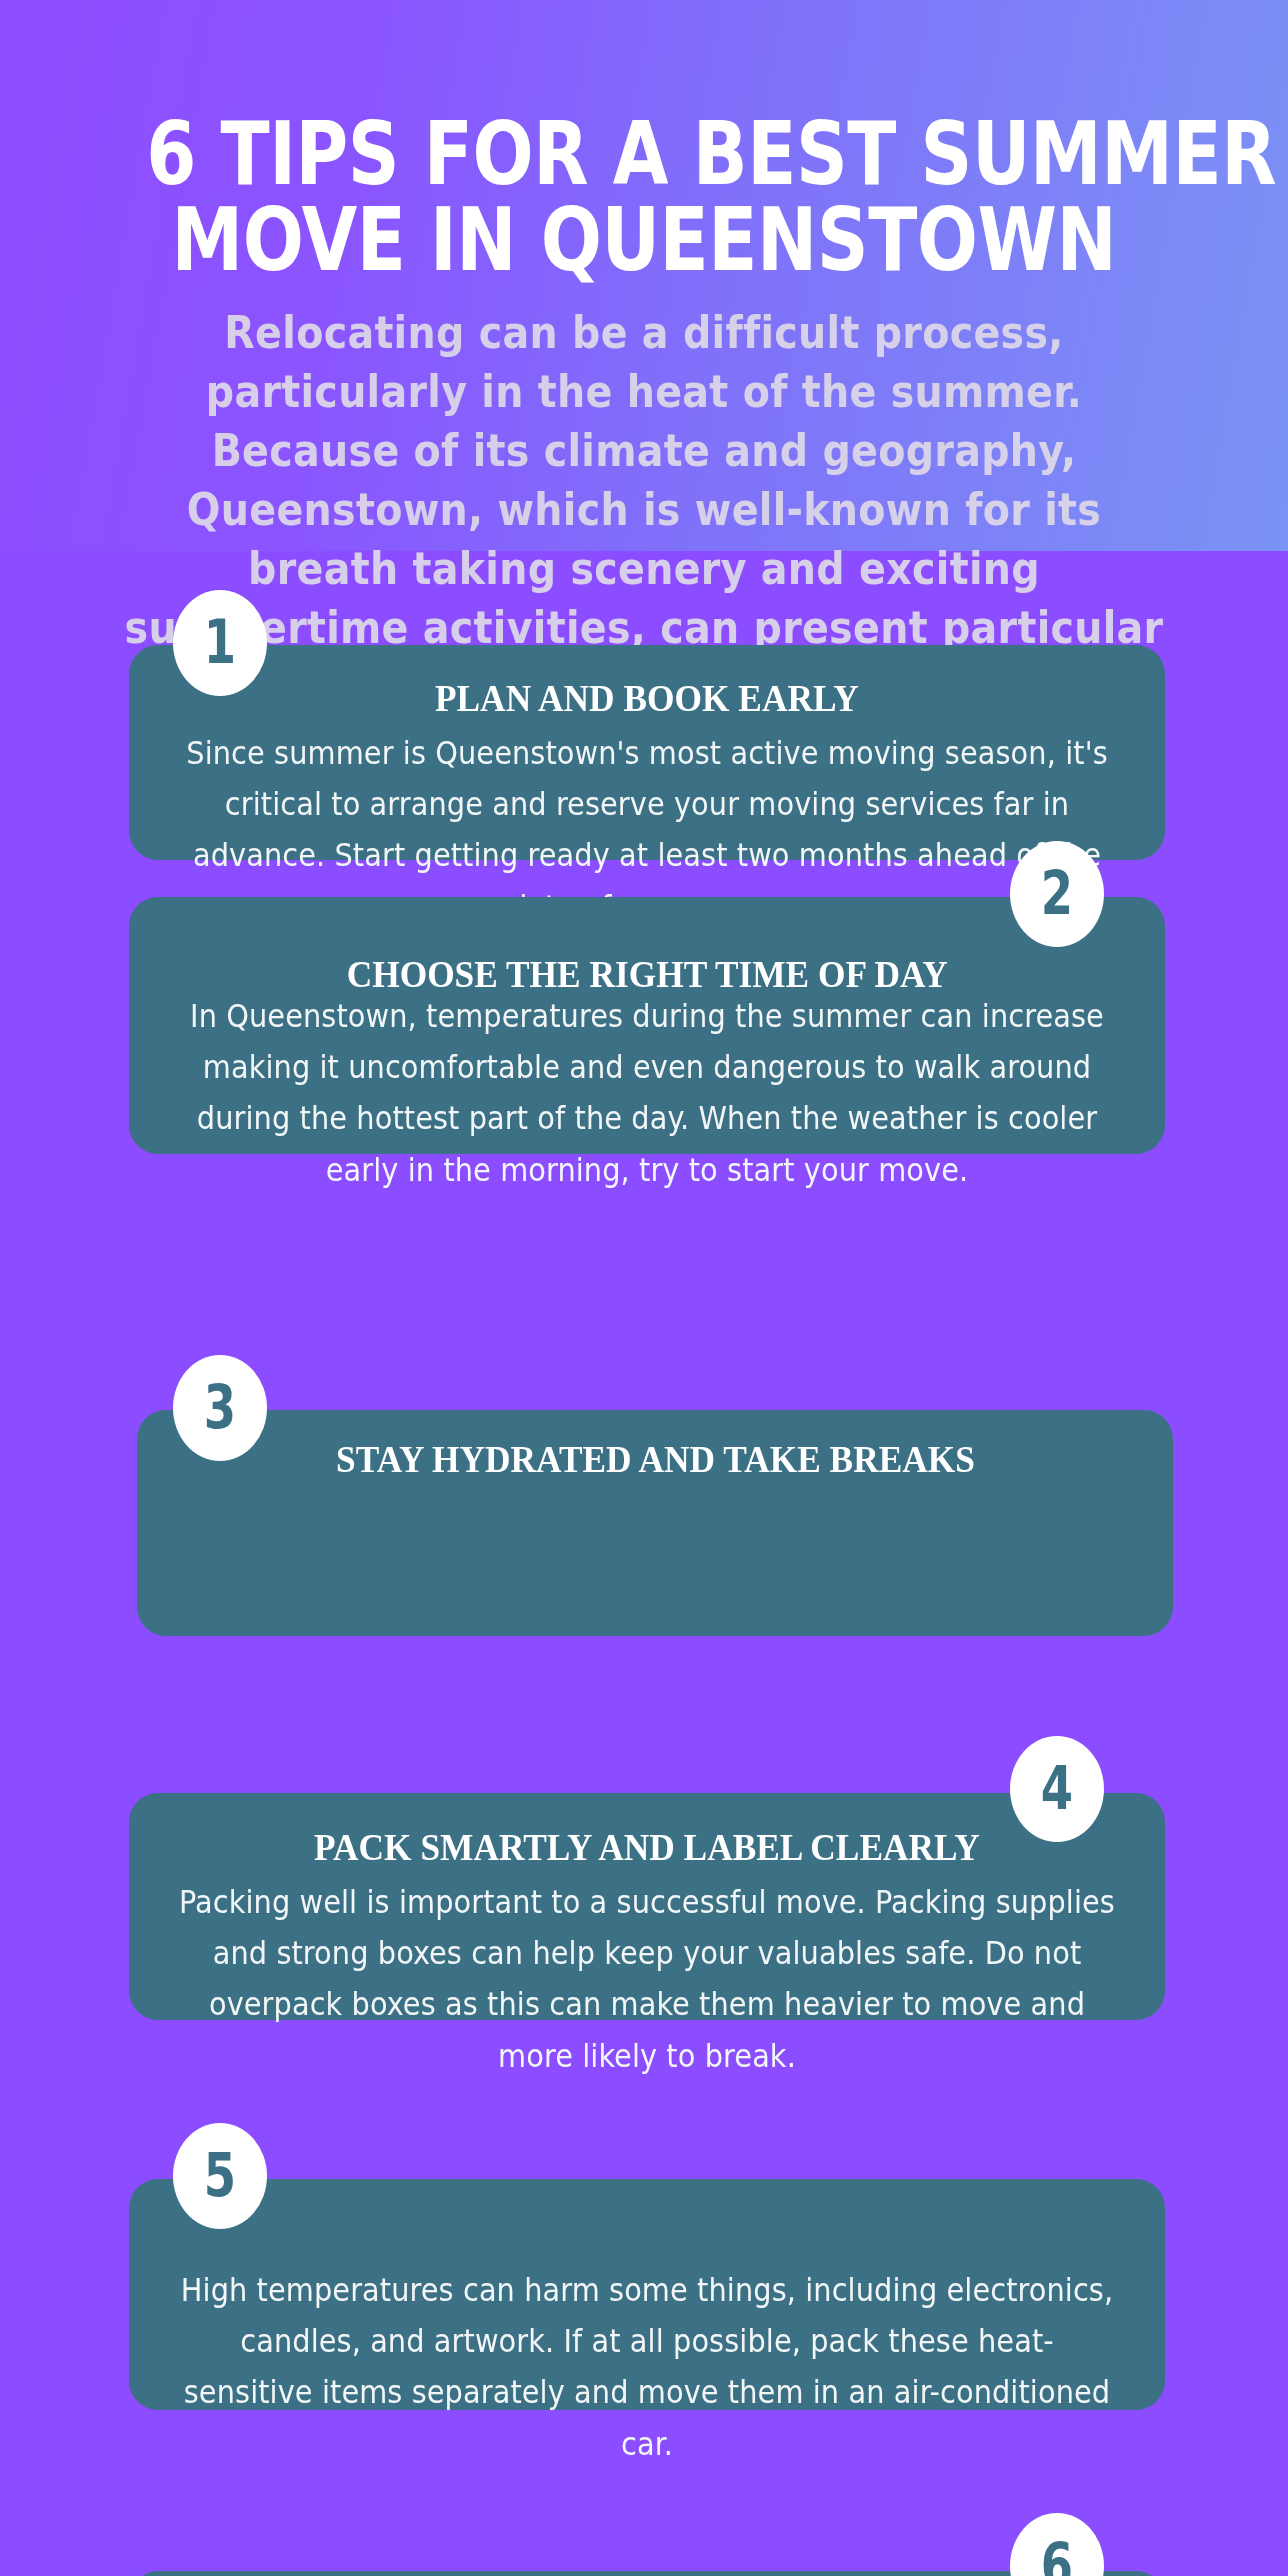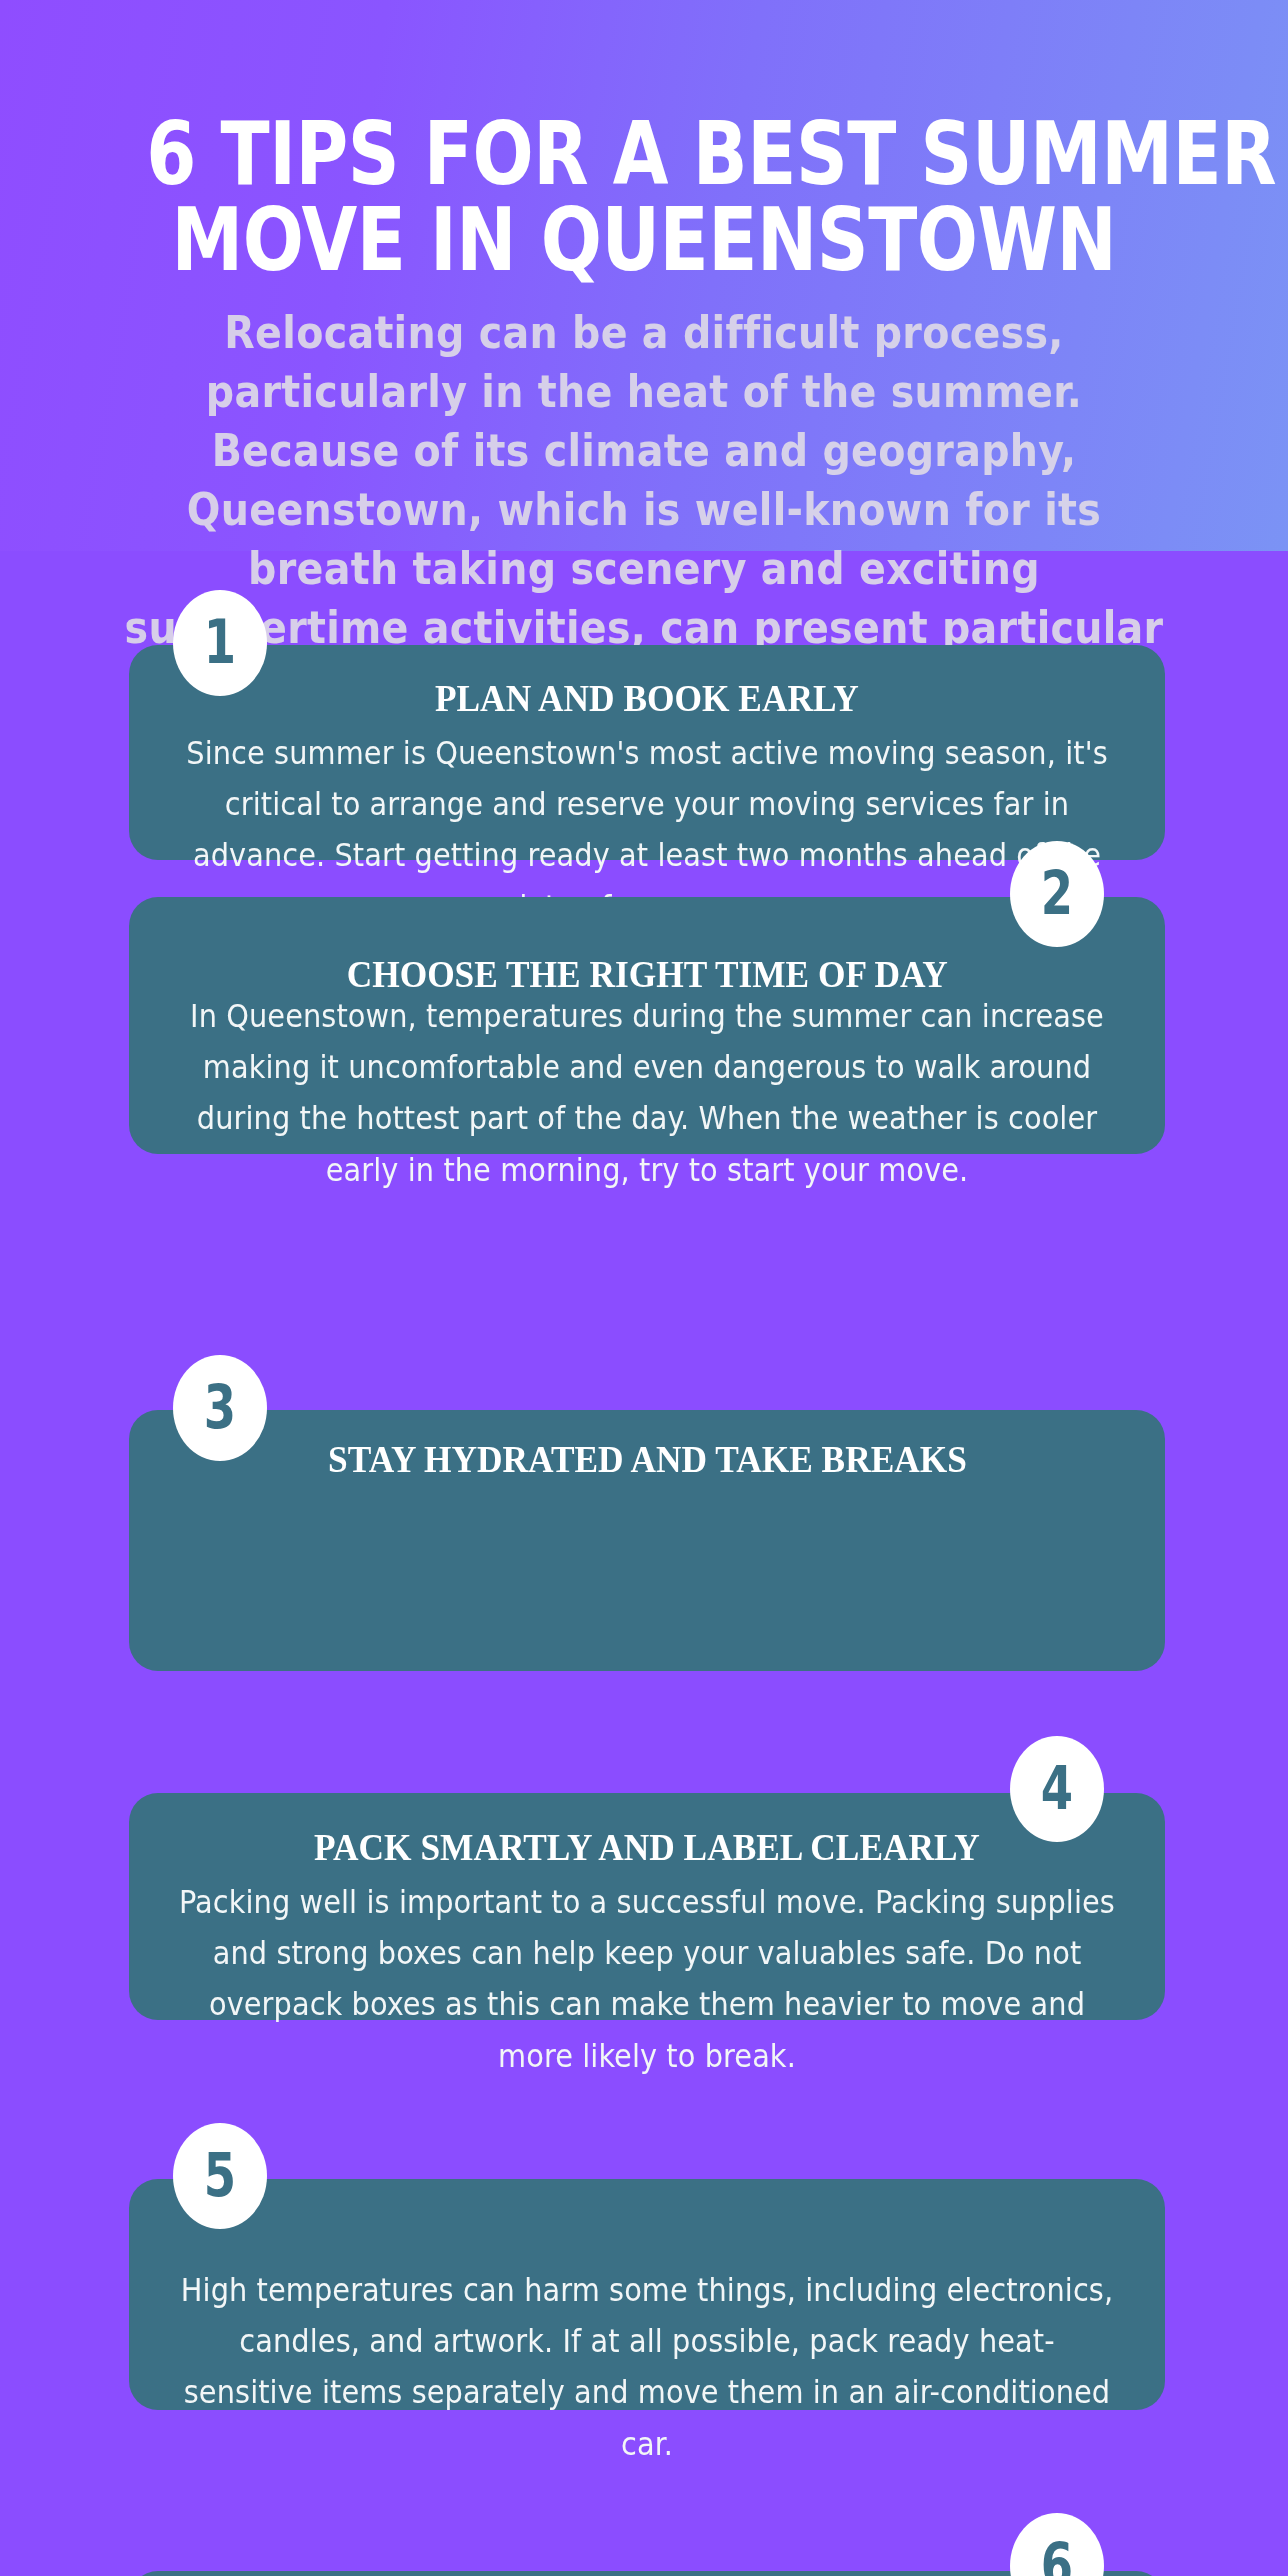--- a/index.html
+++ b/index.html
@@ -163,41 +163,41 @@
       <div class="card" style="top:346px;height:257px;">
         <div class="card-title" style="top:55px;"><span>CHOOSE THE RIGHT TIME OF DAY</span></div>
         <div class="card-body" style="top:94px;">In Queenstown, temperatures during the summer can increase making it uncomfortable and even dangerous to walk around during the hottest part of the day. When the weather is cooler early in the morning, try to start your move.</div>
       </div>
       <div class="badge right" style="top:290px;">
           <span>2</span>
         </div>
     </div>
 
     <div class="tip">
-      <div class="card" style="top:859px;height:261px;">
+      <div class="card" style="top:859px;height:226px;margin-left:8px;">
         <div class="card-title" style="top:27px;"><span>STAY HYDRATED AND TAKE BREAKS</span></div>
       </div>
       <div class="badge left" style="top:804px;">
           <span>3</span>
         </div>
     </div>
 
     <div class="tip">
       <div class="card" style="top:1242px;height:227px;">
         <div class="card-title" style="top:32px;"><span>PACK SMARTLY AND LABEL CLEARLY</span></div>
         <div class="card-body" style="top:84px;">Packing well is important to a successful move. Packing supplies and strong boxes can help keep your valuables safe. Do not overpack boxes as this can make them heavier to move and more likely to break.</div>
       </div>
       <div class="badge right" style="top:1185px;">
           <span>4</span>
         </div>
     </div>
 
     <div class="tip">
       <div class="card" style="top:1628px;height:231px;">
-        <div class="card-body" style="top:86px;">High temperatures can harm some things, including electronics, candles, and artwork. If at all possible, pack ready heat-sensitive items separately and move them in an air-conditioned car.</div>
+        <div class="card-body" style="top:86px;">High temperatures can harm some things, including electronics, candles, and artwork. If at all possible, pack these heat-sensitive items separately and move them in an air-conditioned car.</div>
       </div>
       <div class="badge left" style="top:1572px;">
           <span>5</span>
         </div>
     </div>
 
     <div class="tip">
       <div class="card" style="top:2020px;height:232px;">
         
         

